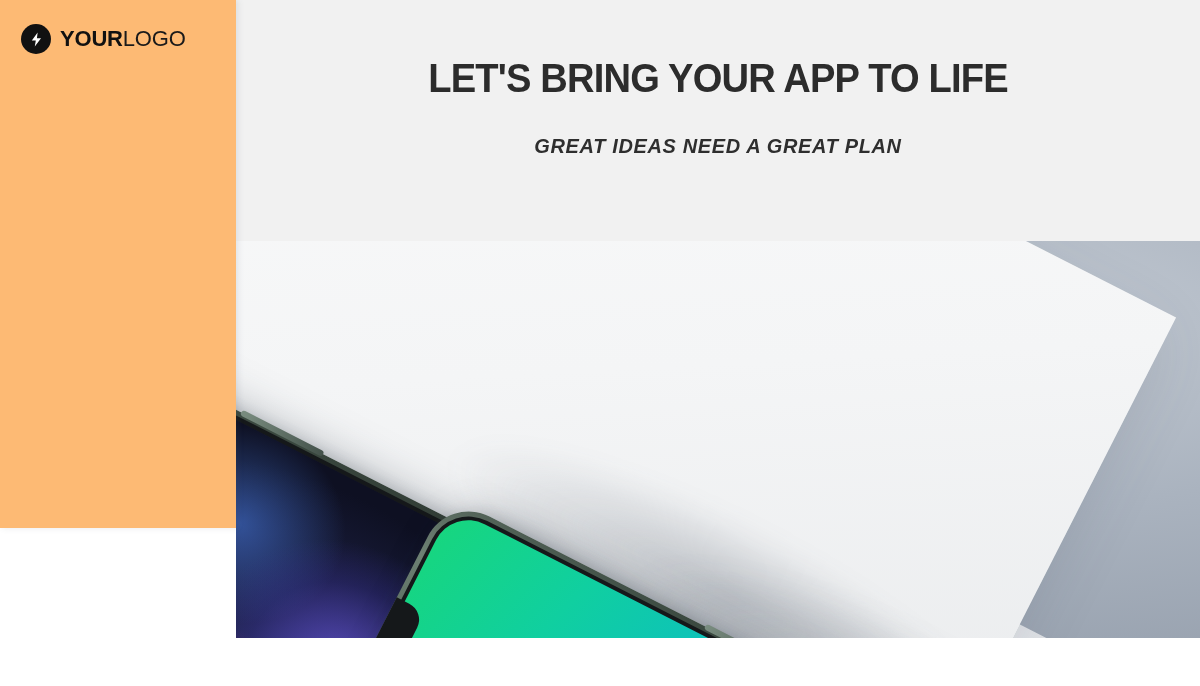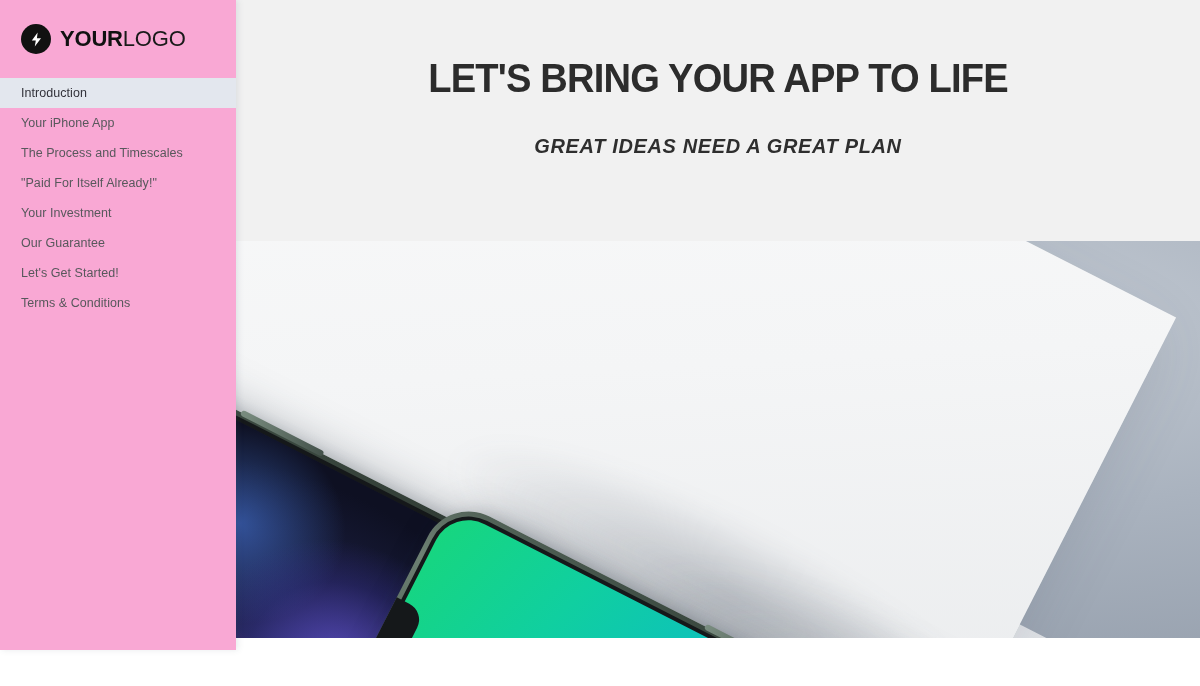--- a/index.html
+++ b/index.html
@@ -7,22 +7,22 @@
     width:1200px; height:686px; overflow:hidden;
     background:#ffffff;
     font-family:"Liberation Sans", sans-serif;
     -webkit-font-smoothing:antialiased;
   }
   #app { position:relative; width:1200px; height:686px; display:flex; }
 
   
   #sidebar {
     position:relative;
-    width:236px; height:650px;
-    background:#f9a8d4;
+    width:236px; height:528px;
+    background:#fdba74;
     flex:0 0 236px;
     z-index:5;
     box-shadow: 2px 0 6px rgba(80,90,110,.13);
   }
   #brand {
     height:78px;
     display:flex; align-items:center;
     padding-left:21px;
   }
   .logo-mark {
@@ -266,30 +266,20 @@
       <span class="logo-mark">
         <svg width="17" height="17" viewBox="0 0 24 24" aria-hidden="true">
           <path d="M13.6 2 L5.4 13.4 H11 L9.6 22 L18.4 10.2 H12.6 Z" fill="#ffffff"></path>
         </svg>
       </span>
       <span class="logo-words">
         <span class="lw-bold">YOUR</span><span class="lw-light">LOGO</span>
       </span>
     </div>
 
-    <nav id="nav">
-      <a class="nav-item active">Introduction</a>
-      <a class="nav-item">Your iPhone App</a>
-      <a class="nav-item">The Process and Timescales</a>
-      <a class="nav-item">"Paid For Itself Already!"</a>
-      <a class="nav-item">Your Investment</a>
-      <a class="nav-item">Our Guarantee</a>
-      <a class="nav-item">Let's Get Started!</a>
-      <a class="nav-item">Terms &amp; Conditions</a>
-    </nav>
 
   </aside>
 
   <main id="main">
 
     <div id="header-band"></div>
 
     <h1 id="title">LET'S BRING YOUR APP TO LIFE</h1>
     <h2 id="subtitle">GREAT IDEAS NEED A GREAT PLAN</h2>
 

